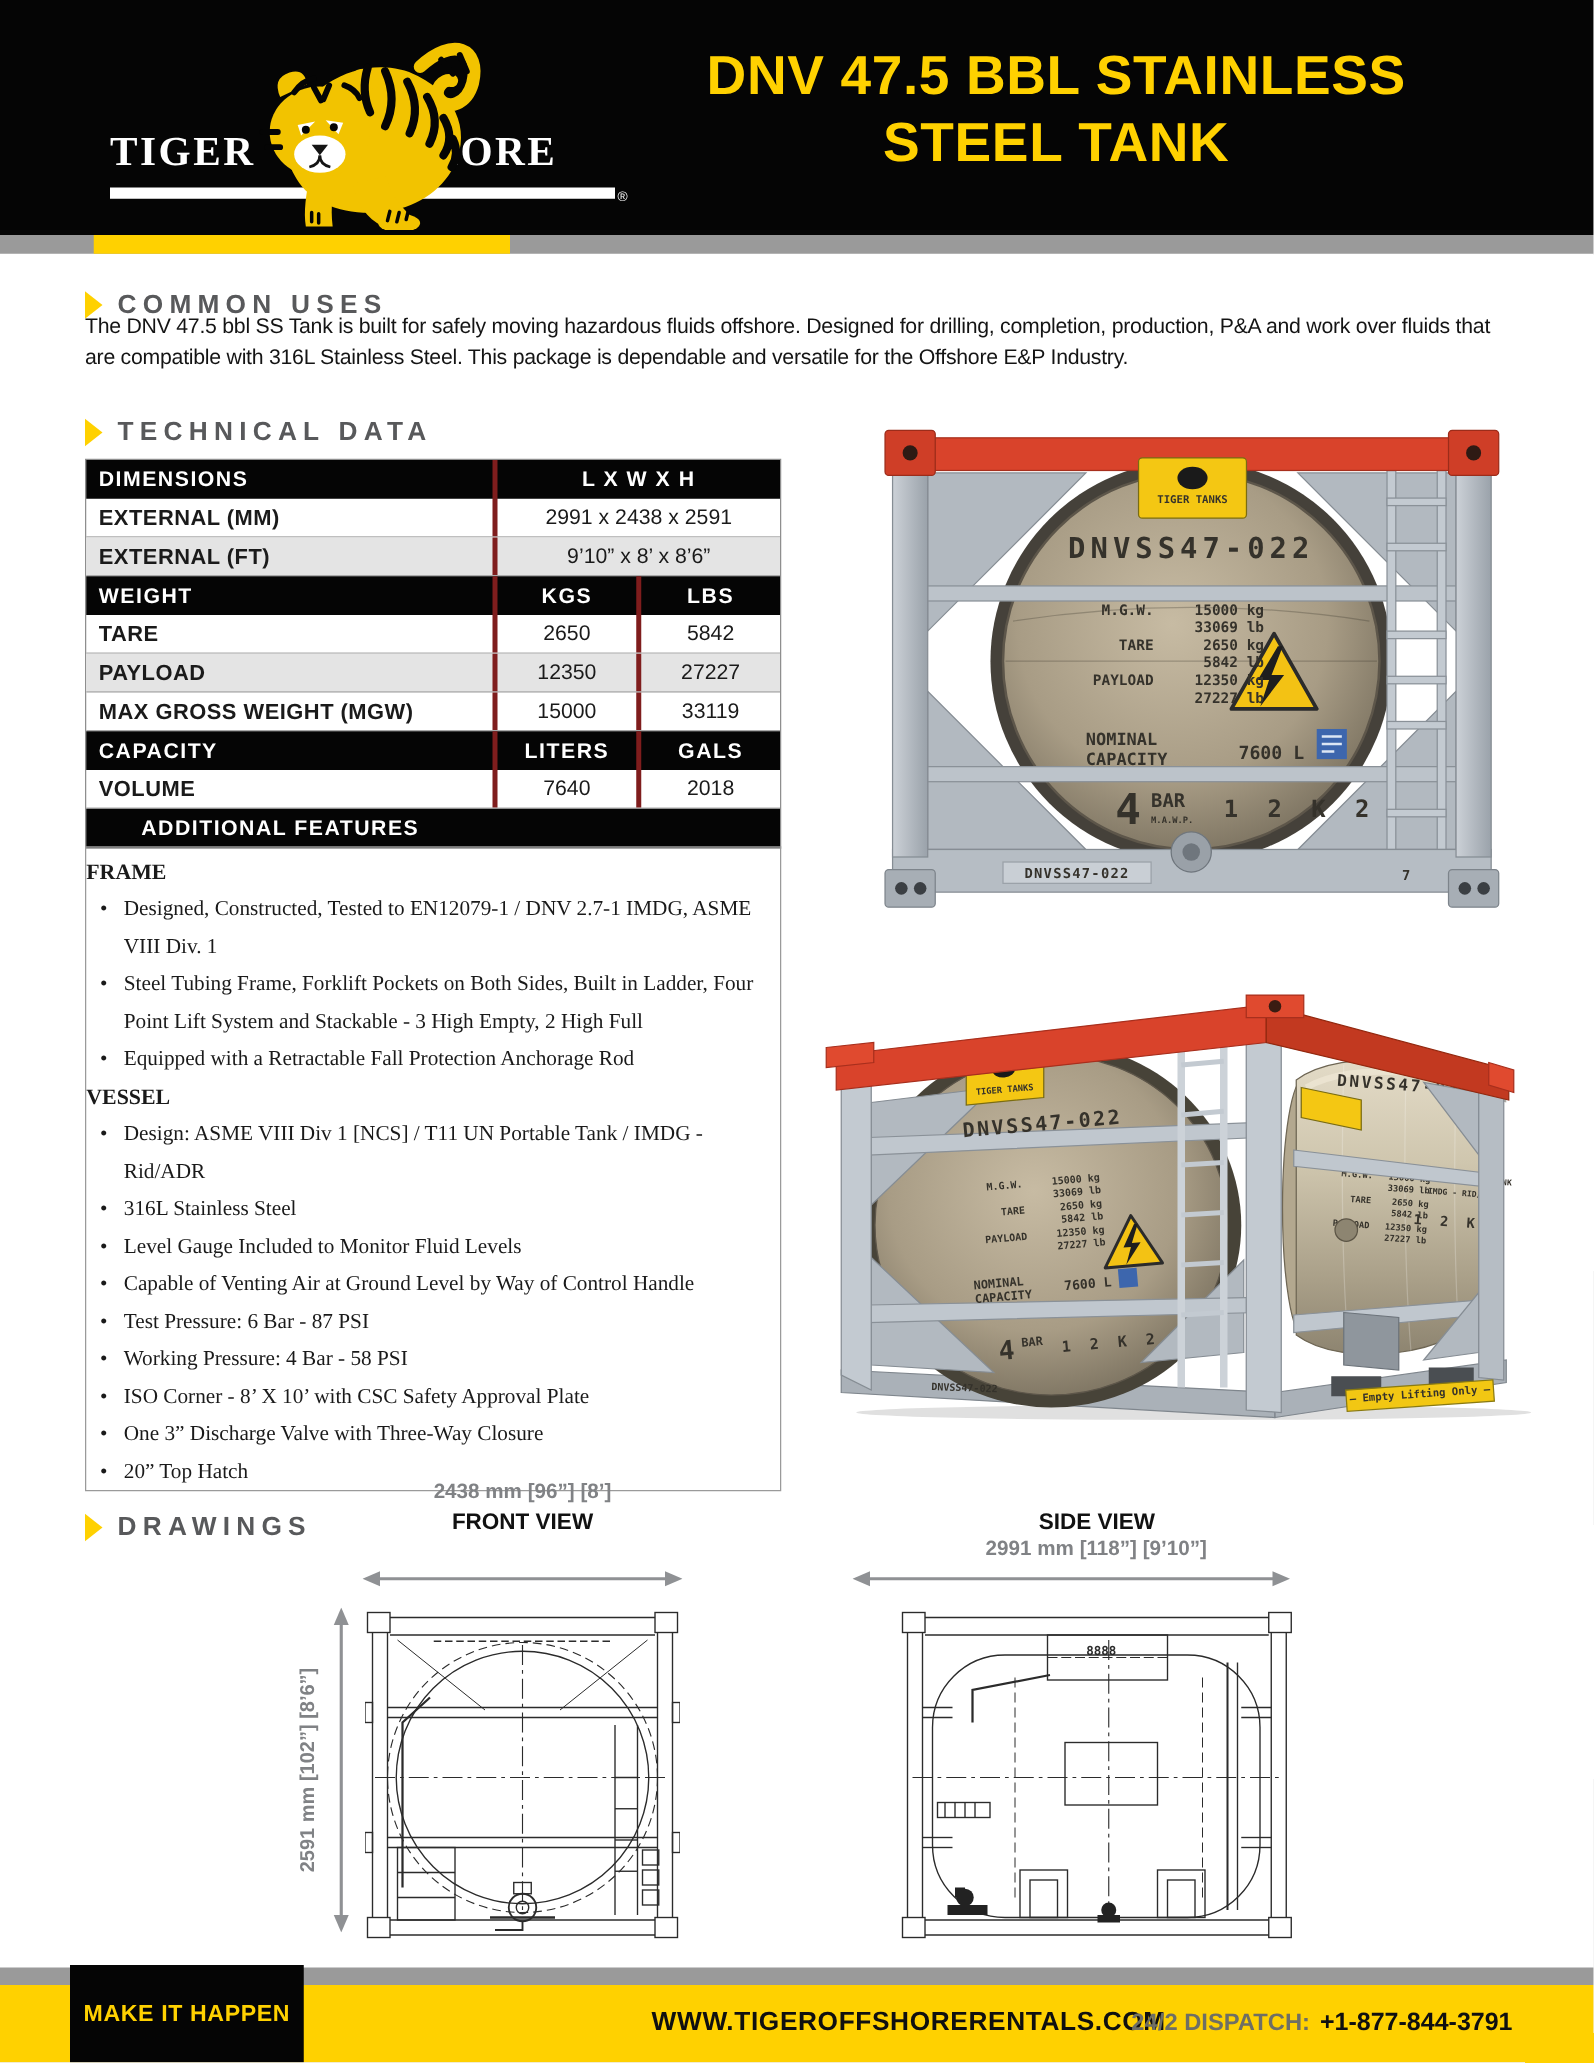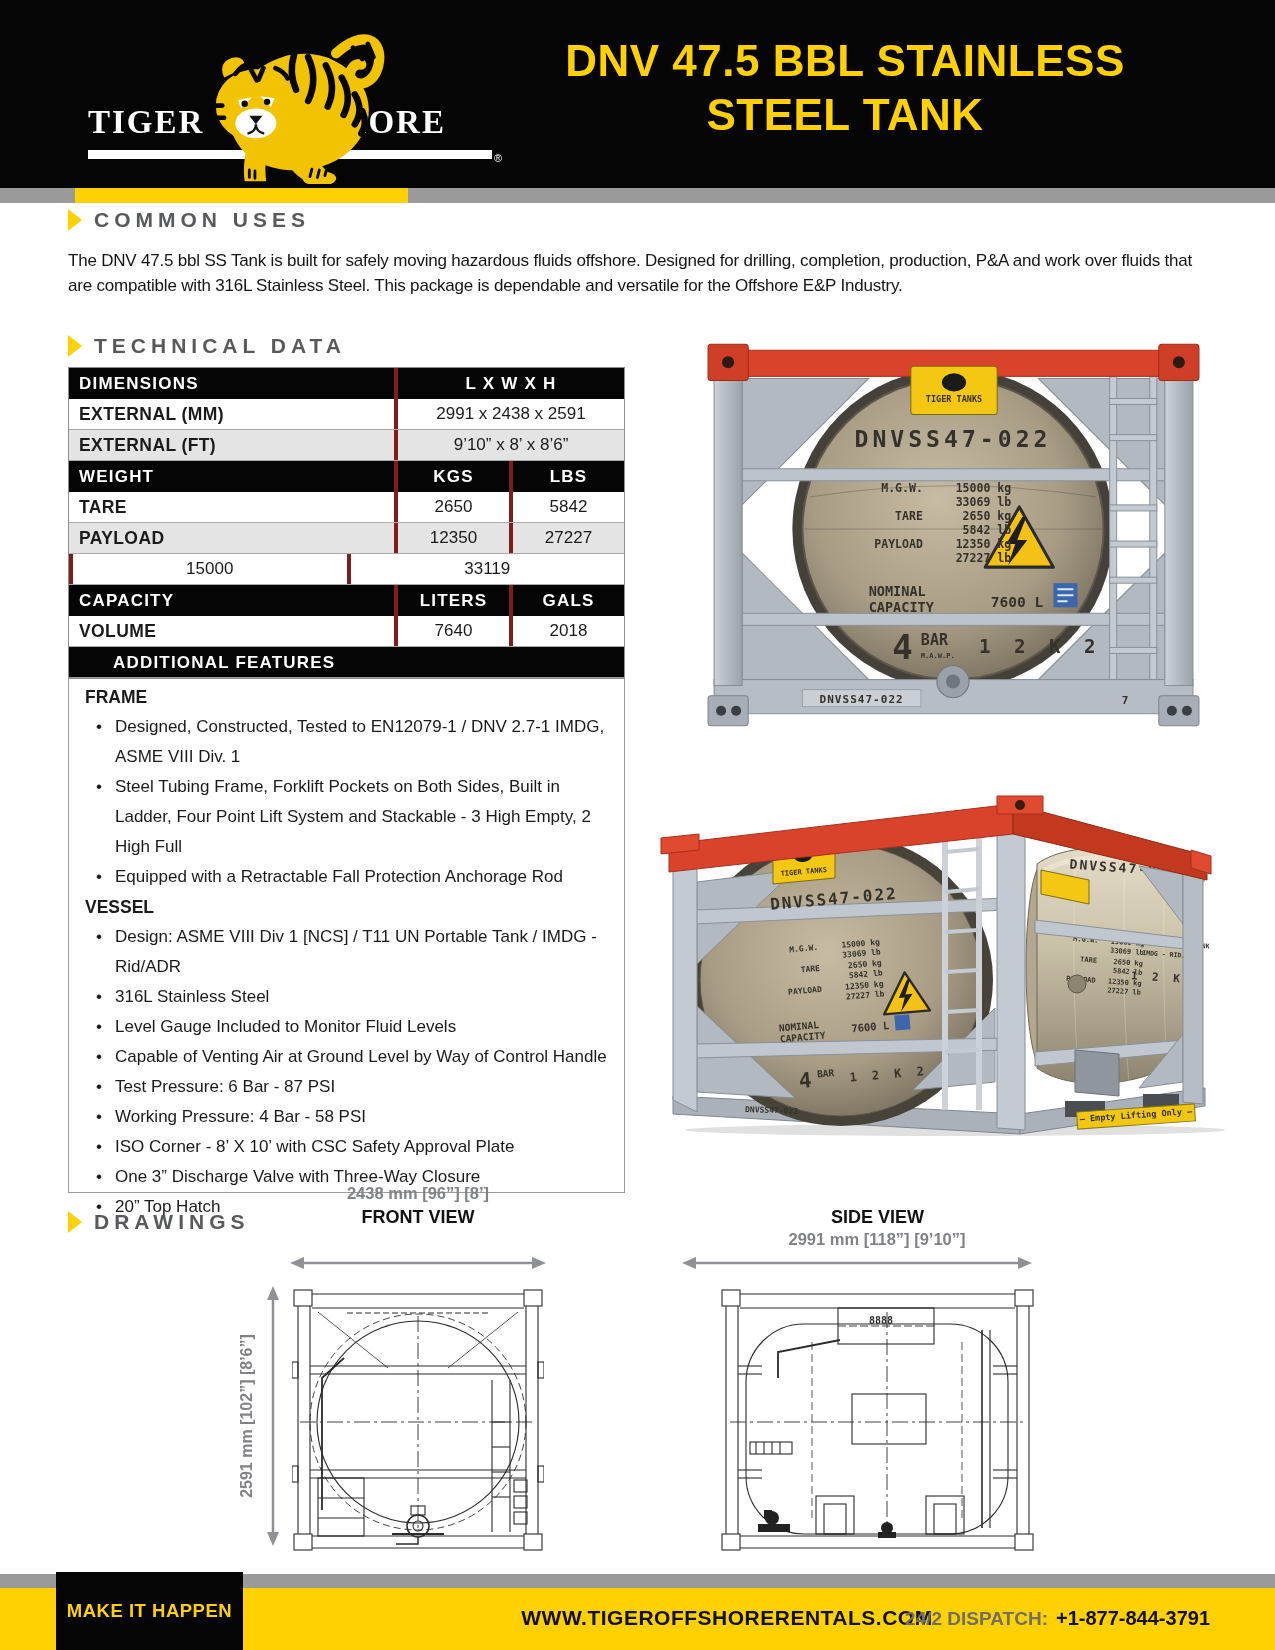--- a/index.html
+++ b/index.html
@@ -30,21 +30,21 @@
   .tr.dark{background:#050505;color:#fff;border-bottom:none;}
   .tr.shade{background:#e4e4e4;}
   .td{display:flex;align-items:center;box-sizing:border-box;}
   .lbl{width:325px;padding-left:10px;font-weight:700;font-size:17.5px;letter-spacing:.4px;}
   .dark .lbl{font-size:17px;letter-spacing:1.2px;text-align:right;}
   .c{flex:1;justify-content:center;font-size:17px;border-left:4px solid #7f1d1d;display:flex;align-items:center;}
   .dark .c{font-weight:700;letter-spacing:1.2px;}
   .full .lbl{width:100%;padding-left:44px;}
   
   .feat{position:absolute;left:68px;top:677px;width:557px;height:516px;border:1px solid #9a9a9a;
-        box-sizing:border-box;padding:4px 10px 0 16px;font-size:17px;}
+        box-sizing:border-box;padding:4px 10px 0 0;font-size:17px;font-family:Liberation Serif, serif;}
   .feat .ft{font-weight:700;font-size:17.5px;line-height:30px;}
   .feat ul{margin:0;padding:0;list-style:none;}
   .feat li{position:relative;padding-left:30px;line-height:30px;}
   .feat li::before{content:"•";position:absolute;left:11px;}
   
   .dv-title{position:absolute;font-size:18px;font-weight:700;text-align:center;color:#111;}
   .dv-dim{position:absolute;font-size:16.5px;text-align:center;color:#808285;font-weight:700;}
   .dv-vdim{position:absolute;left:118px;top:1406px;width:260px;height:20px;text-align:center;
            color:#808285;font-size:16px;font-weight:700;transform:rotate(-90deg);}
   .photo,.draw,.arrow{position:absolute;}
@@ -92,21 +92,21 @@
       <path d="M85,173 v-8 M91,174 v-8 M150,172 l2,-8 M158,173 l2,-8 M166,171 l2,-8" stroke="#050505" stroke-width="3" stroke-linecap="round"></path>
     </svg>
     <div class="hdr-title">
       <div>DNV 47.5 BBL STAINLESS</div>
       <div>STEEL TANK</div>
     </div>
   </div>
   <div class="stripe"></div>
   <div class="stripe-yellow"></div>
 
-  <div class="sec" style="left:68px;top:208px;">
+  <div class="sec" style="left:68px;top:232px;">
     <span class="tri"></span>
     <h2>COMMON USES</h2>
   </div>
   <div class="para">The DNV 47.5 bbl SS Tank is built for safely moving hazardous fluids offshore. Designed for drilling, completion, production, P&amp;A and work over fluids that are compatible with 316L Stainless Steel. This package is dependable and versatile for the Offshore E&amp;P Industry.</div>
 
   <div class="sec" style="left:68px;top:334px;">
     <span class="tri"></span>
     <h2>TECHNICAL DATA</h2>
   </div>
 
@@ -132,20 +132,21 @@
       <div class="td lbl">TARE</div>
       <div class="td c">2650</div>
       <div class="td c">5842</div>
     </div>
     <div class="tr shade">
       <div class="td lbl">PAYLOAD</div>
       <div class="td c">12350</div>
       <div class="td c">27227</div>
     </div>
     <div class="tr">
+      <div class="td lbl">MAX GROSS WEIGHT (MGW)</div>
       <div class="td c">15000</div>
       <div class="td c">33119</div>
     </div>
     <div class="tr dark">
       <div class="td lbl">CAPACITY</div>
       <div class="td c">LITERS</div>
       <div class="td c">GALS</div>
     </div>
     <div class="tr">
       <div class="td lbl">VOLUME</div>

